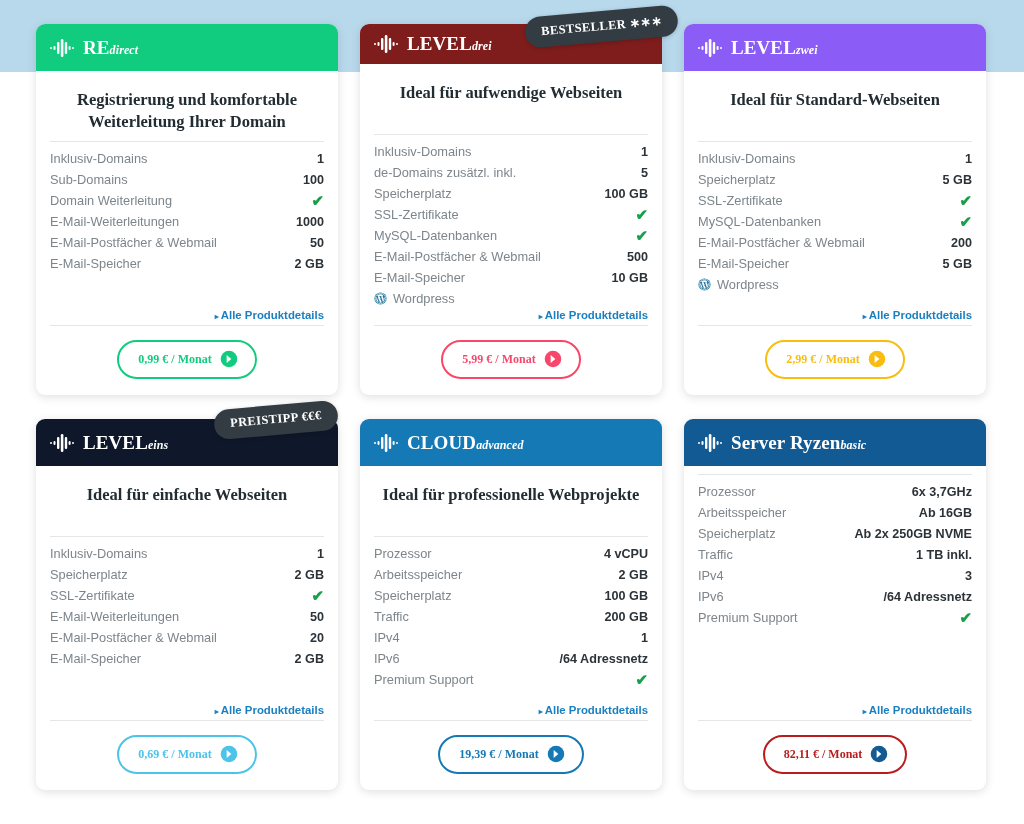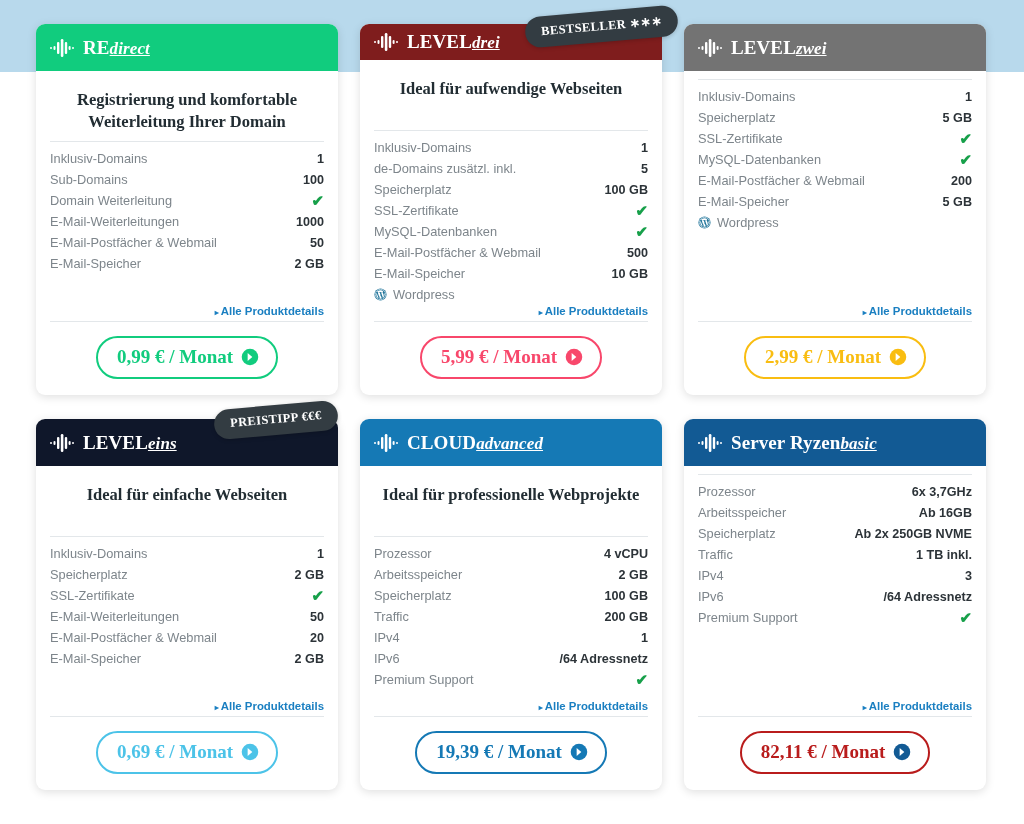--- a/index.html
+++ b/index.html
@@ -45,21 +45,21 @@
   }
   .logo-icon { display: inline-block; margin-right: 7px; line-height: 0; }
   .brand {
     font-family: "Liberation Serif", serif;
     color: #ffffff;
     font-size: 19px;
     letter-spacing: .1px;
     white-space: nowrap;
   }
   .brand .b-strong { font-weight: 700; }
-  .brand .b-em { font-weight: 700; font-style: italic; font-size: 17px; text-decoration: underline; }
+  .brand .b-em { font-weight: 700; font-style: italic; font-size: 12px; }
 
   .card-body {
     flex: 1;
     display: flex; flex-direction: column;
     padding: 0 14px;
   }
   .tagline {
     font-family: "Liberation Serif", serif;
     font-weight: 700;
     font-size: 16.5px;
@@ -99,21 +99,21 @@
   }
   .price-btn {
     display: inline-flex; align-items: center; justify-content: center;
     gap: 8px;
     border: 2px solid currentColor;
     border-radius: 30px;
     padding: 8px 17px 9px 19px;
     background: #fff;
     font-family: "Liberation Serif", serif;
     font-weight: 700;
-    font-size: 19px;
+    font-size: 12px;
     cursor: pointer;
     white-space: nowrap;
   }
   .arrow-circle { display: inline-block; line-height: 0; }
 
   .ribbon {
     position: absolute;
     top: -13px; right: -16px;
     background: #333c42;
     color: #ffffff;
@@ -282,33 +282,34 @@
               <span>5,99 € / Monat</span>
               <span class="arrow-circle"><svg width="18" height="18" viewBox="0 0 20 20" aria-hidden="true">
                   <circle cx="10" cy="10" r="9.2" fill="#f8476b"></circle>
                   <path d="M7.4 5.6L12.6 10l-5.2 4.4V5.6z" fill="#fff"></path>
                 </svg></span>
             </button>
           </div>
         </div>
       </div>
       <div class="card">
-        <div class="card-top" style="background:#737373">
+        <div class="card-top" style="background:#8b5cf6">
           <span class="logo-icon"><svg width="26" height="18" viewBox="0 0 26 18" aria-hidden="true">
               <rect x="0" y="8" width="2" height="2" rx="1" fill="#fff"></rect>
               <rect x="3.5" y="7" width="2" height="4" rx="1" fill="#fff"></rect>
               <rect x="7" y="3" width="2.4" height="12" rx="1.1" fill="#fff"></rect>
               <rect x="10.8" y="0" width="2.6" height="18" rx="1.2" fill="#fff"></rect>
               <rect x="14.8" y="3" width="2.4" height="12" rx="1.1" fill="#fff"></rect>
               <rect x="18.6" y="7" width="2" height="4" rx="1" fill="#fff"></rect>
               <rect x="22" y="8" width="2" height="2" rx="1" fill="#fff"></rect>
             </svg></span>
           <span class="brand"><span class="b-strong">LEVEL</span><span class="b-em">zwei</span></span>
         </div>
         <div class="card-body">
+          <div class="tagline">Ideal für Standard-Webseiten</div>
           <div class="divider"></div>
           <div class="features">
             <div class="feat-row">
               <span class="feat-label">
                 <span>Inklusiv-Domains</span>
               </span>
               <span class="feat-val">1</span>
             </div>
             <div class="feat-row">
               <span class="feat-label">

